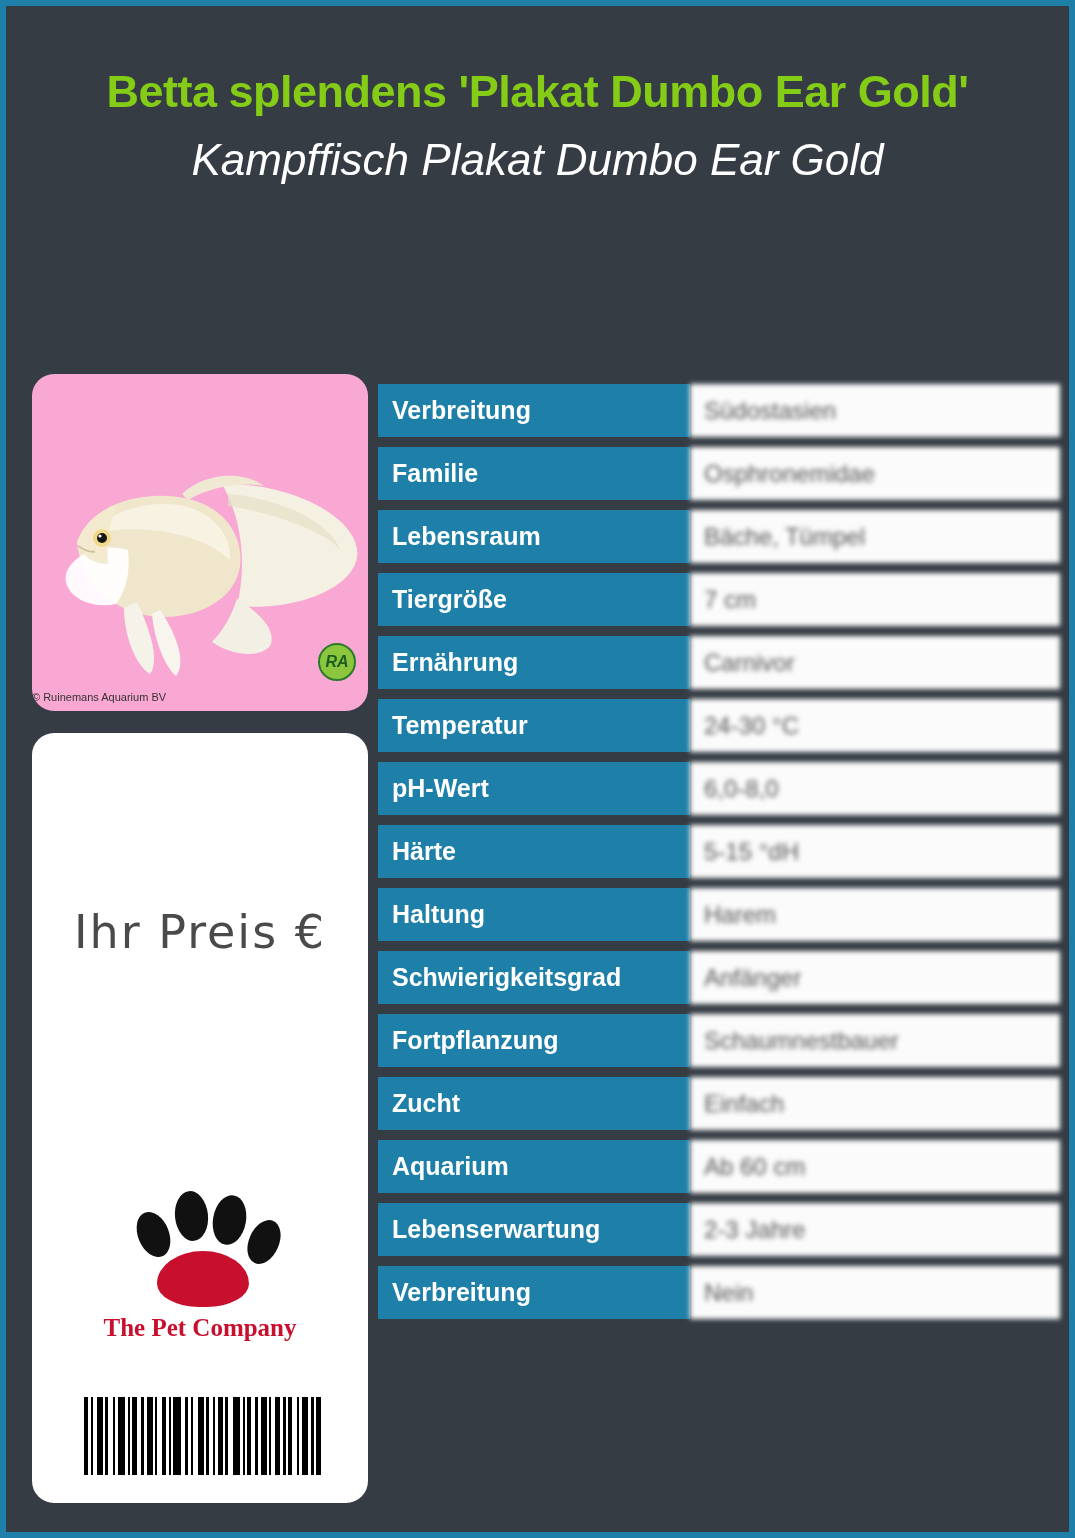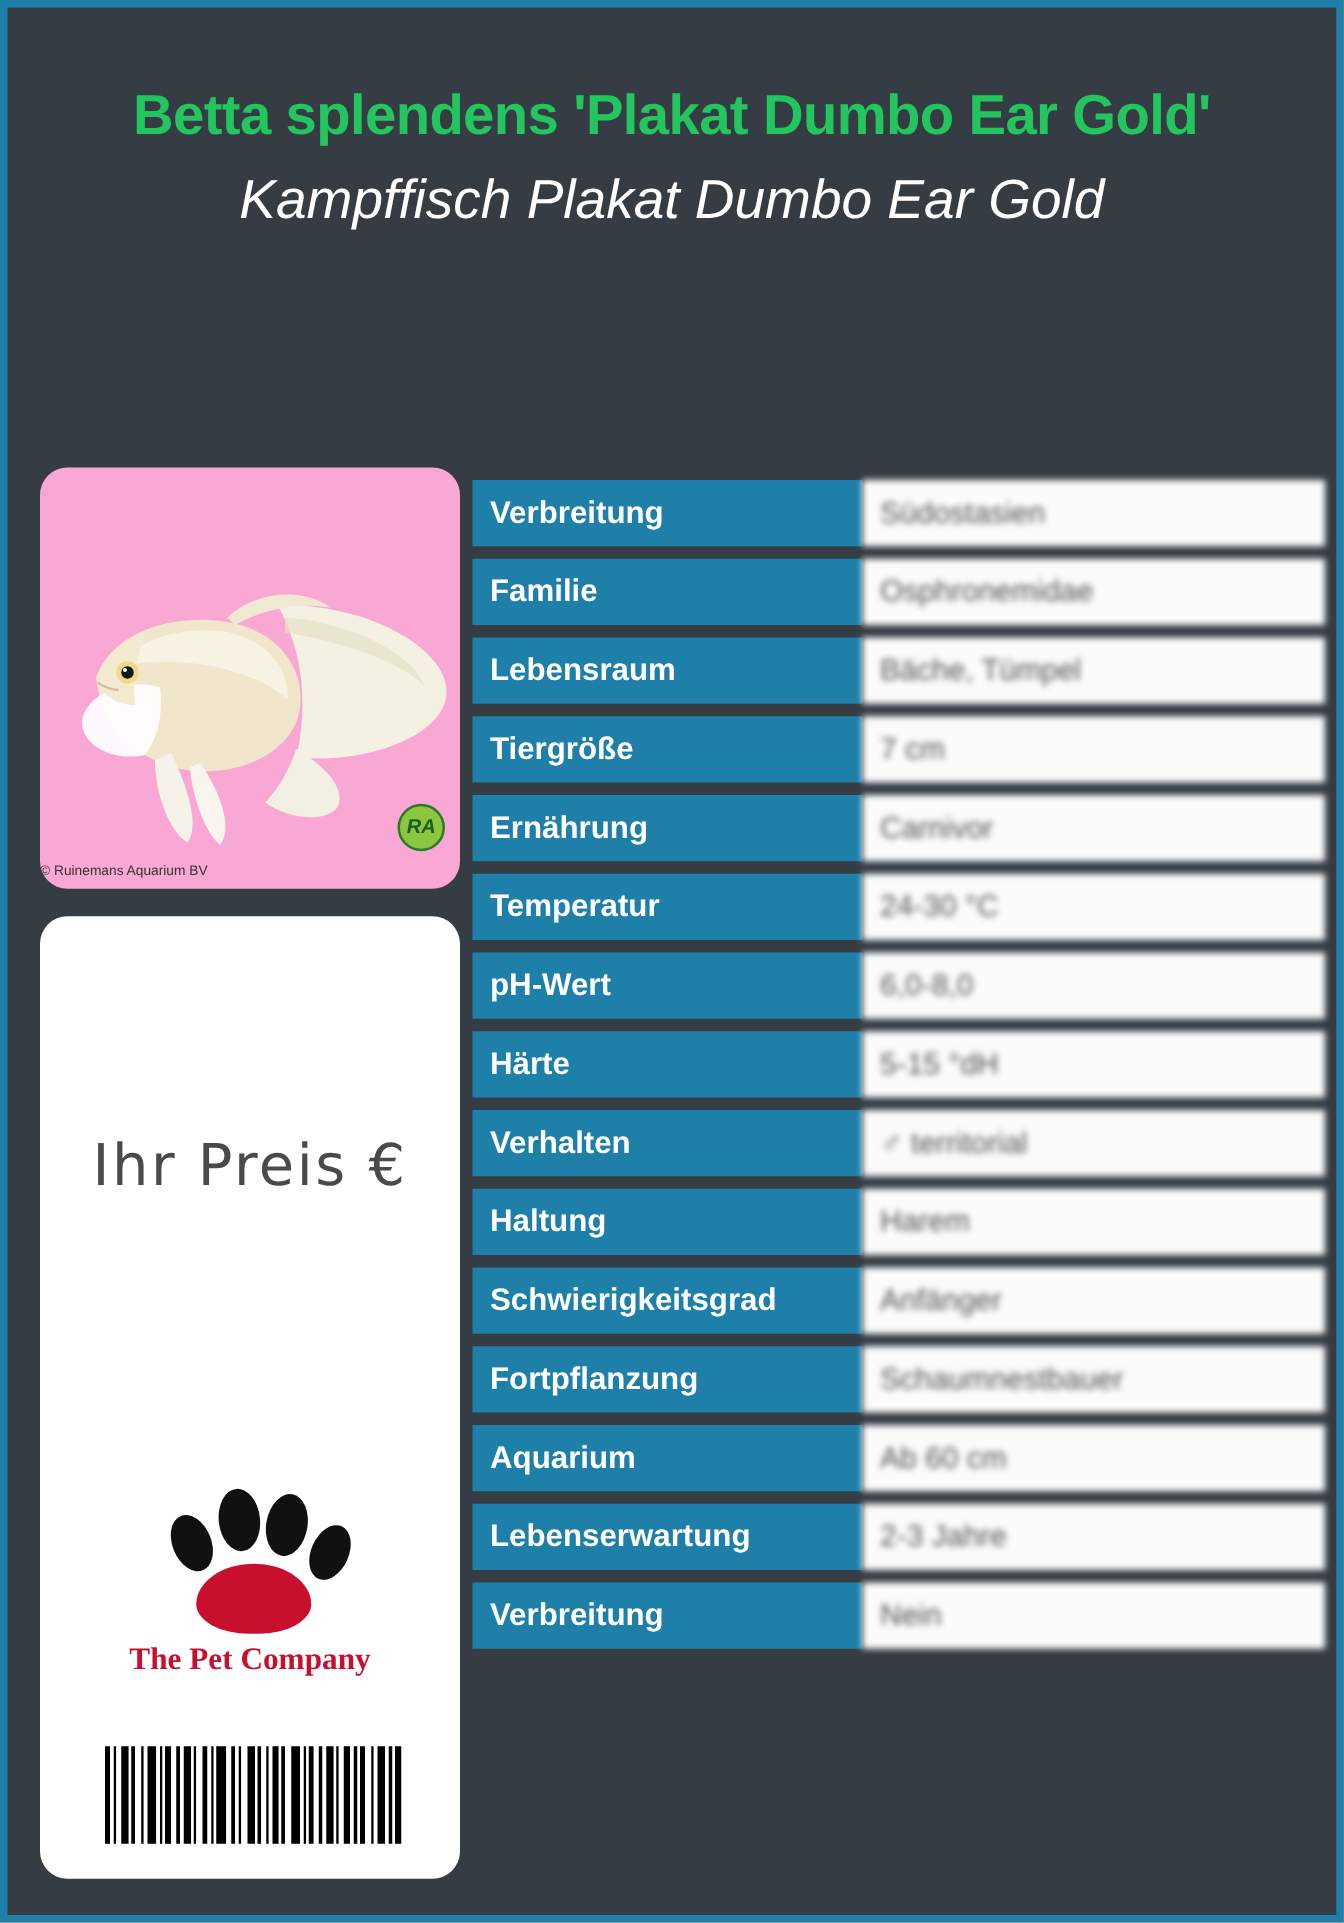--- a/index.html
+++ b/index.html
@@ -15,21 +15,21 @@
     background: #353c44;
     border: 6px solid #1e7fa8;
     overflow: hidden;
   }
   
   .header {
     padding: 60px 20px 0 20px;
     text-align: center;
   }
   .title-latin {
-    color: #22c55e;
+    color: #84cc16;
     font-size: 45px;
     font-weight: bold;
     letter-spacing: -0.5px;
     line-height: 1.15;
     white-space: nowrap;
   }
   .title-common {
     color: #ffffff;
     font-size: 44px;
     font-style: italic;
@@ -341,36 +341,36 @@
     </div>
     <div class="row">
       <div class="cell-label">pH-Wert</div>
       <div class="cell-value">6,0-8,0</div>
     </div>
     <div class="row">
       <div class="cell-label">Härte</div>
       <div class="cell-value">5-15 °dH</div>
     </div>
     <div class="row">
-      <div class="cell-label">Verhalten</div>
-      <div class="cell-value">♂ territorial</div>
-    </div>
-    <div class="row">
       <div class="cell-label">Haltung</div>
       <div class="cell-value">Harem</div>
     </div>
     <div class="row">
       <div class="cell-label">Schwierigkeitsgrad</div>
       <div class="cell-value">Anfänger</div>
     </div>
     <div class="row">
       <div class="cell-label">Fortpflanzung</div>
       <div class="cell-value">Schaumnestbauer</div>
     </div>
     <div class="row">
+      <div class="cell-label">Zucht</div>
+      <div class="cell-value">Einfach</div>
+    </div>
+    <div class="row">
       <div class="cell-label">Aquarium</div>
       <div class="cell-value">Ab 60 cm</div>
     </div>
     <div class="row">
       <div class="cell-label">Lebenserwartung</div>
       <div class="cell-value">2-3 Jahre</div>
     </div>
     <div class="row">
       <div class="cell-label">Verbreitung</div>
       <div class="cell-value">Nein</div>

